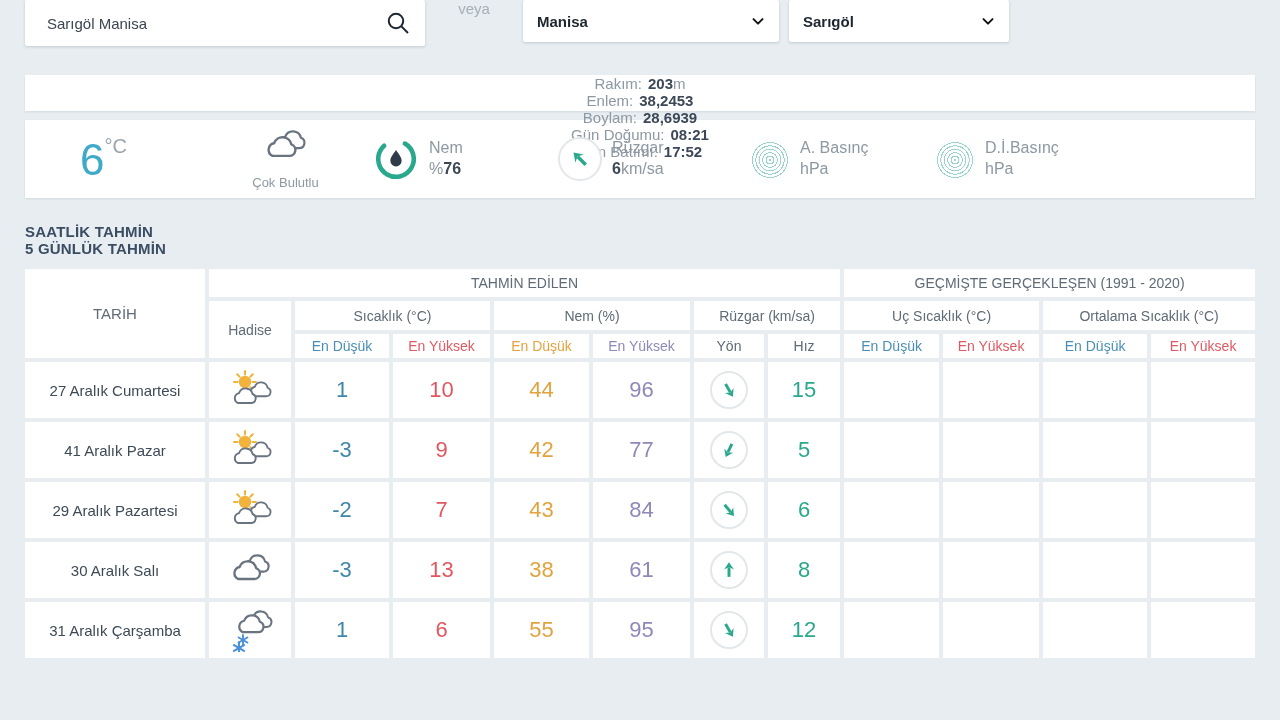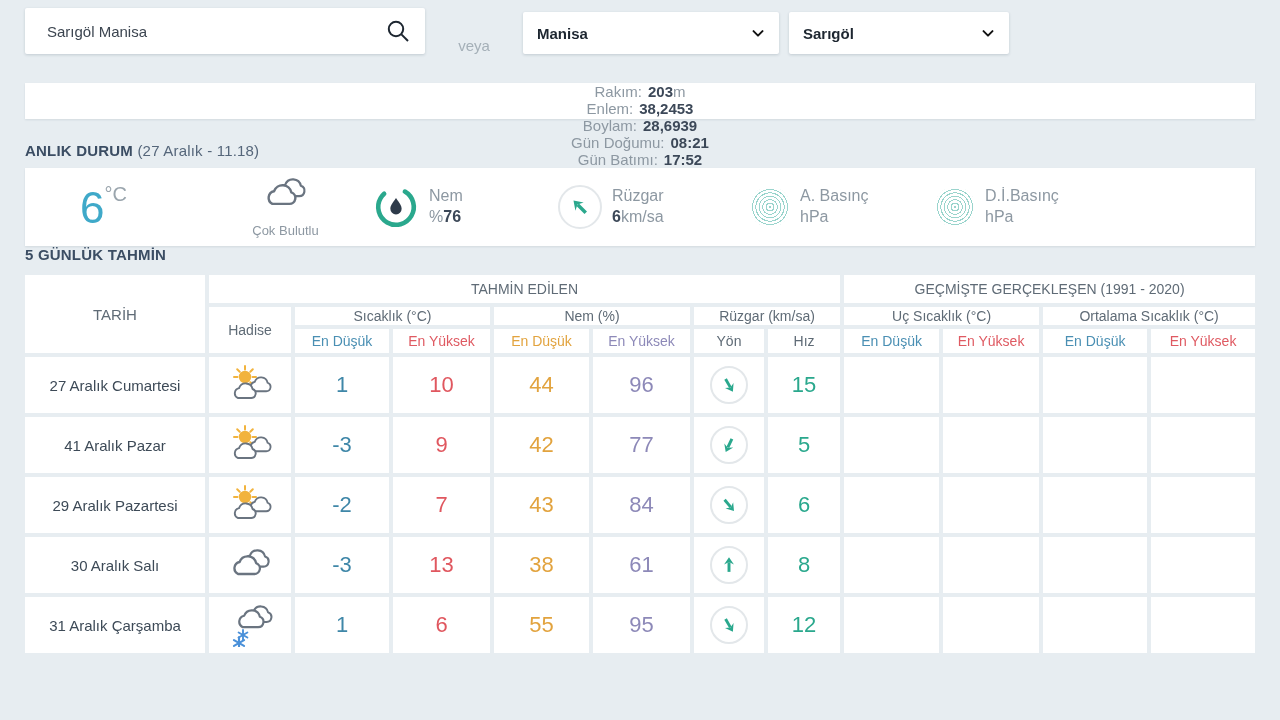--- a/index.html
+++ b/index.html
@@ -6,21 +6,21 @@
   html,body { margin:0; padding:0; }
   body {
     width:1280px; height:720px; overflow:hidden;
     background:#e7edf1;
     font-family:"Liberation Sans", sans-serif;
     color:#3c4858;
   }
   .wrap { padding:0 25px; }
 
   
-  .topbar { display:flex; align-items:flex-end; padding-top:8px; }
+  .topbar { display:flex; align-items:flex-start; }
   .searchbox {
     width:400px; height:46px; background:#fff; border-radius:2px;
     box-shadow:0 1px 3px rgba(30,50,70,.18);
     display:flex; align-items:center; padding:0 12px 0 20px;
   }
   .searchbox input {
     flex:1; border:none; outline:none; background:transparent;
     font-family:inherit; font-size:15px; color:#3c4550;
   }
   .search-btn { width:30px; height:30px; display:flex; align-items:center; justify-content:center; cursor:pointer; background:none; border:none; padding:0; }
@@ -62,41 +62,41 @@
   .cur-block { display:flex; align-items:center; gap:10px; }
   .cur-col { display:flex; flex-direction:column; align-items:center; }
   .cur-caption { color:#8d98a2; font-size:13px; margin-top:2px; }
   .cur-label { color:#8d98a2; font-size:16px; line-height:1.3; }
   .cur-value { color:#3c4858; font-weight:bold; font-size:16px; line-height:1.3; }
   .cur-value .unit { color:#8d98a2; font-weight:normal; }
   .w-cloud { width:175px; justify-content:flex-start; }
   .w-yagis { width:135px; }
   .w-nem { width:185px; }
   .w-ruzgar { width:192px; }
-  .w-bas { width:185px; }
+  .w-bas { width:185px;align-items:flex-end; }
   .wind-circle {
     width:44px; height:44px; border:2px solid #e3e7ea; border-radius:50%;
     display:flex; align-items:center; justify-content:center; background:#fff;
   }
   .pressure-icon {
     width:40px; height:40px; border-radius:50%;
     background:repeating-radial-gradient(circle at 50% 50%,
       rgba(120,198,188,.75) 0px, rgba(120,198,188,.75) 1px,
       transparent 1px, transparent 3.4px);
   }
 
   
   table.forecast {
     margin:8px -4px 0; border-collapse:separate; border-spacing:4px;
     table-layout:fixed; width:1238px;
   }
   .forecast th, .forecast td { background:#fff; text-align:center; padding:0; }
   .forecast th { font-weight:normal; color:#5f6b76; font-size:14px; }
   .forecast thead tr.r1 th { height:28px; }
-  .forecast thead tr.r2 th { height:18px;margin-left:8px; }
+  .forecast thead tr.r2 th { height:29px;margin-left:8px; }
   .forecast thead tr.r3 th { height:24px; }
   .forecast th.date-h { font-size:15px; }
   .forecast tbody td { height:56px; font-size:22px; }
   .h-low  { color:#4a8fb3 !important; }
   .h-high { color:#df5a62 !important; }
   .h-low-o  { color:#e2a33e !important; }
   .h-high-p { color:#8d89b8 !important; }
   .c-date { font-size:15px !important; color:#3d4a57; }
   .c-tmin { color:#3f87a8; }
   .c-tmax { color:#e0575f; }
@@ -167,24 +167,20 @@
       <span>Boylam:</span><b>28,6939</b>
     </div>
     <div class="info-item">
       <span>Gün Doğumu:</span><b>08:21</b>
     </div>
     <div class="info-item">
       <span>Gün Batımı:</span><b>17:52</b>
     </div>
   </div>
 
-  <div class="sec-title anlik">
-    <span>ANLIK DURUM</span>
-    <span class="suffix"> <span>(27 Aralık - 11.18)</span></span>
-  </div>
 
   <div class="panel">
     <div class="cur-temp">
       <span>6</span><span class="deg">°C</span>
     </div>
 
     <div class="cur-block cur-col w-cloud">
       <svg class="wicon" width="50" height="34" viewBox="0 0 50 34">
         <use href="#cloud-shape" transform="translate(16,3) scale(0.95)"></use>
         <use href="#cloud-shape" transform="translate(4,9) scale(1.05)"></use>
@@ -226,20 +222,21 @@
 
     <div class="cur-block w-bas">
       <div class="pressure-icon"></div>
       <div>
         <div class="cur-label">D.İ.Basınç</div>
         <div class="cur-label">hPa</div>
       </div>
     </div>
   </div>
 
+  <div class="sec-title saatlik">SAATLİK TAHMİN</div>
   <div class="sec-title gunluk">5 GÜNLÜK TAHMİN</div>
 
   <table class="forecast">
     <colgroup>
       <col style="width:180px">
         <col style="width:82px">
       <col style="width:94px">
         <col style="width:97px">
       <col style="width:95px">
         <col style="width:97px">

